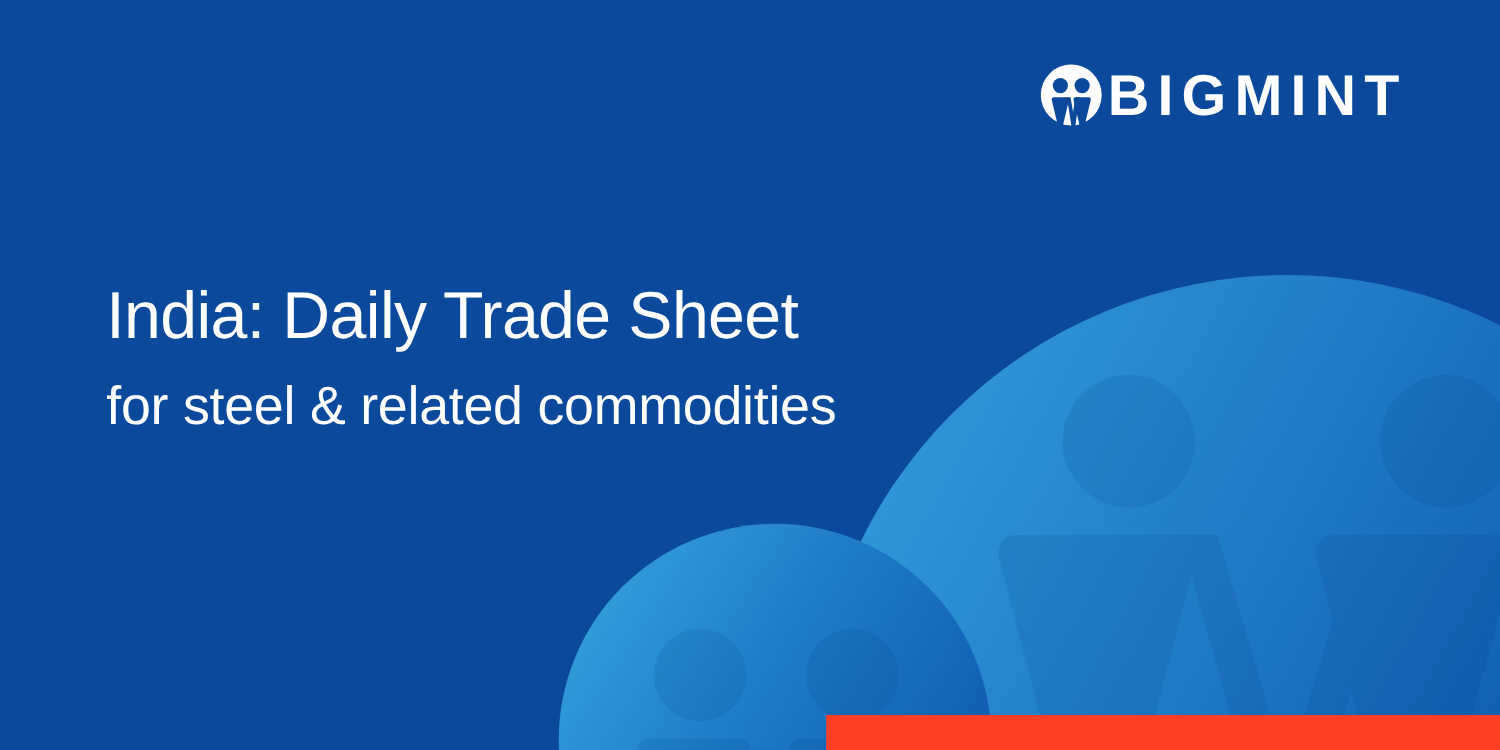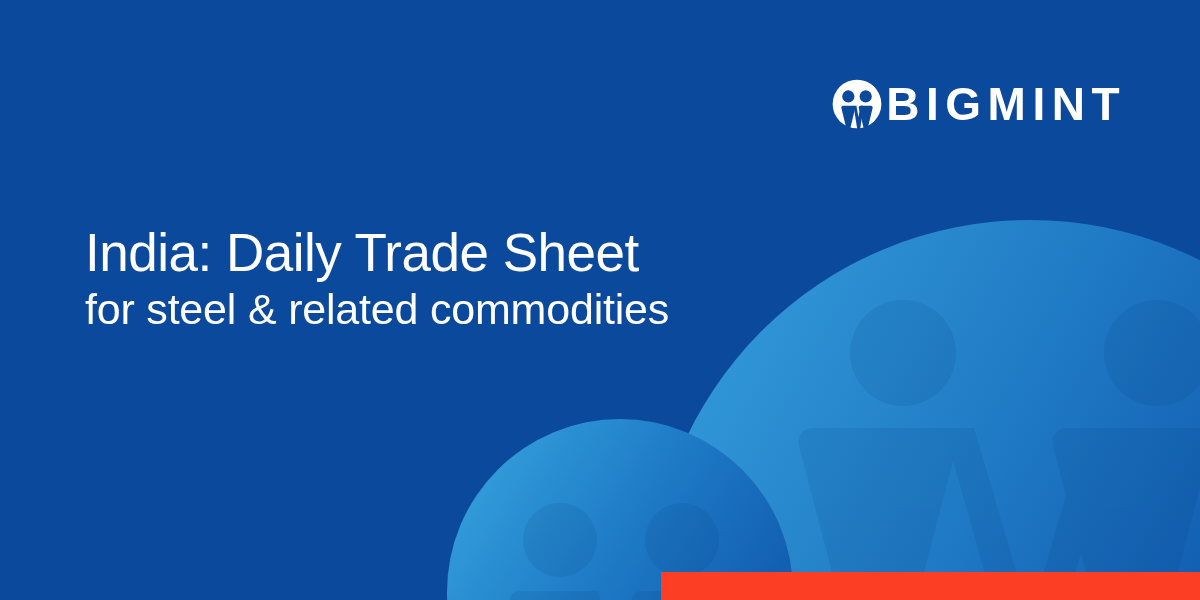--- a/index.html
+++ b/index.html
@@ -29,21 +29,20 @@
   }
 
   
   .brand-lockup {
     position: absolute;
     top: 47px;
     right: 74px;
     display: flex;
     align-items: center;
     z-index: 5;
-    margin-top: 28px;
   }
   .brand-mark {
     width: 58px;
     height: 58px;
     display: block;
     flex: 0 0 auto;
   }
   .brand-wordmark {
     color: #ffffff;
     font-size: 46px;
@@ -68,21 +67,21 @@
     letter-spacing: -0.5px;
     margin: 0;
     white-space: nowrap;
   }
   .headline-subtitle {
     color: #ffffff;
     font-size: 43px;
     font-weight: normal;
     line-height: 1.12;
     letter-spacing: -0.2px;
-    margin: 4px 0 0 0;
+    margin: 20px 0 0 0;
     white-space: nowrap;
   }
 
   
   .accent-bar {
     position: absolute;
     left: 661px;
     top: 572px;
     width: 539px;
     height: 28px;

